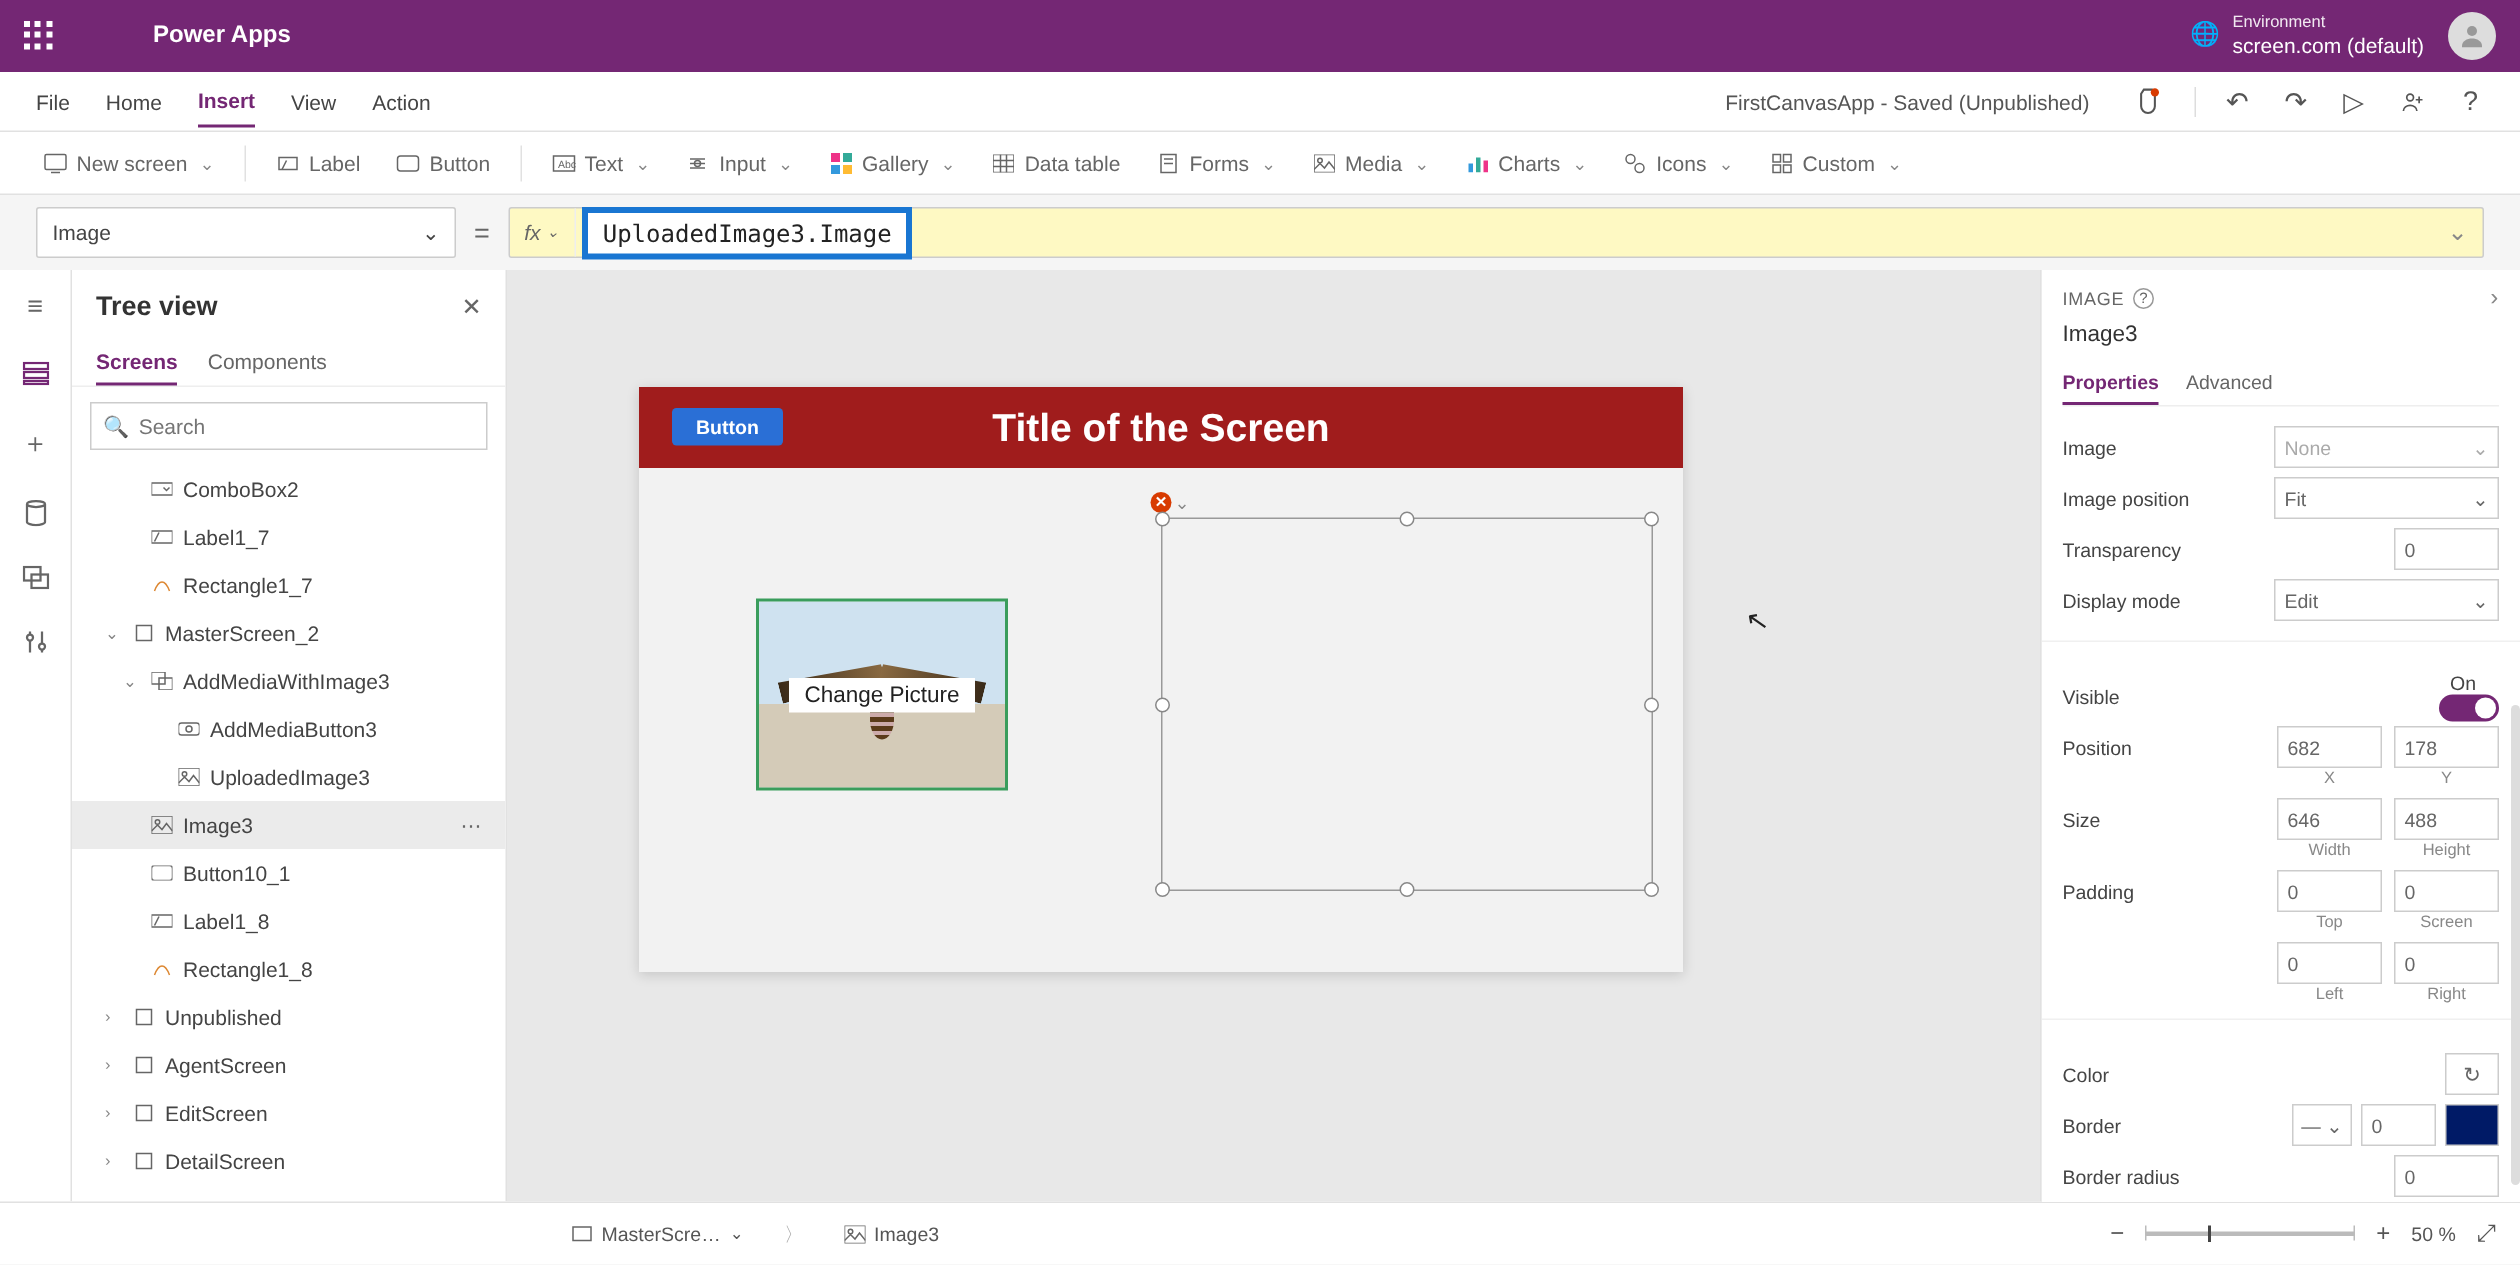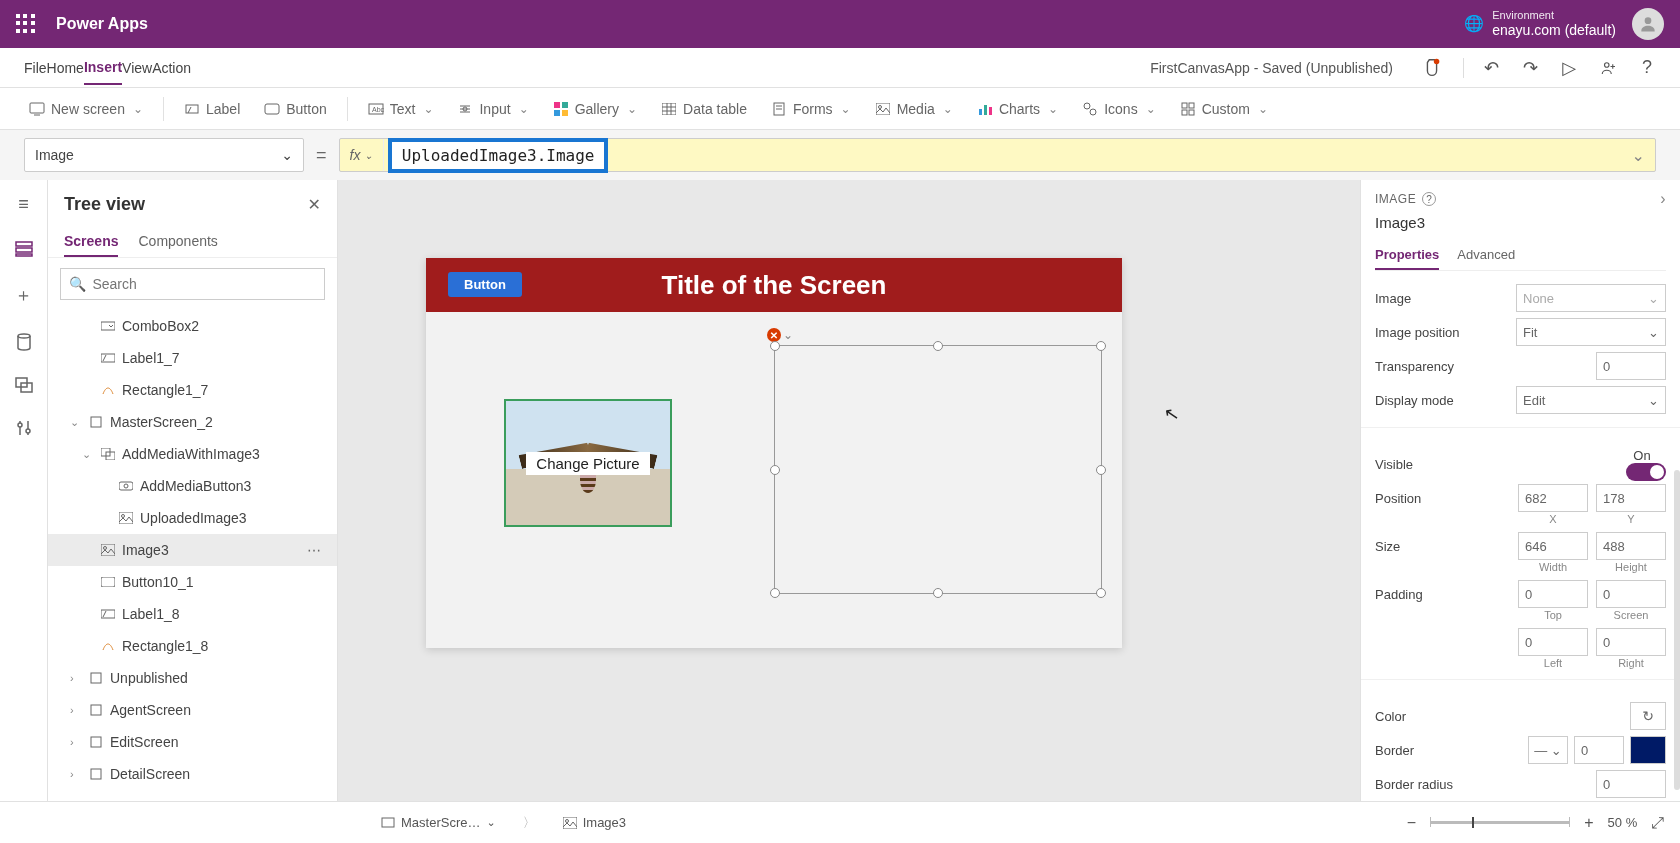--- a/index.html
+++ b/index.html
@@ -1,32 +1,32 @@
 <!DOCTYPE html>
 <html><head>
 <meta charset="utf-8">
 <style>
 * { box-sizing: border-box; margin: 0; padding: 0; font-family: "Segoe UI", Arial, sans-serif; }
 body { width: 1680px; height: 843px; overflow: hidden; background: #f5f5f5; position: relative; }
 
 
-.top-header { height: 48px; background: #742774; color: white; display: flex; align-items: center; padding: 0 16px; }
+.top-header { height: 48px; background: #742774; color: white; display: flex; align-items: center; padding: 0 16px; gap: 46px; }
 .waffle { width: 20px; height: 20px; display: grid; grid-template-columns: repeat(3,1fr); grid-template-rows: repeat(3,1fr); gap: 2px; margin-right: 20px; cursor: pointer; }
 .waffle span { background: white; width: 4px; height: 4px; }
 .app-title { font-size: 16px; font-weight: 600; }
 .top-right { margin-left: auto; display: flex; align-items: center; gap: 16px; }
 .env-block { text-align: left; font-size: 12px; line-height: 1.2; display:flex; align-items:center; gap:8px;}
 .env-text-col{display:flex;flex-direction:column;}
 .env-label { font-size: 11px; opacity: 0.9; }
 .env-name { font-size: 14px; }
 .globe-icon { font-size: 16px; }
 .avatar { width: 32px; height: 32px; border-radius: 50%; background: #ddd; display:flex;align-items:center;justify-content:center;color:#888;}
 
 
-.menu-bar { height: 40px; background: white; display: flex; align-items: center; padding: 0 24px; border-bottom: 1px solid #e1e1e1; }
+.menu-bar { height: 40px; background: white; display: flex; align-items: center; padding: 0 24px; gap: 24px; border-bottom: 1px solid #e1e1e1; }
 .menu-item { font-size: 14px; color: #444; cursor: pointer; padding: 8px 0; }
 .menu-item.active { color: #742774; border-bottom: 2px solid #742774; font-weight:600;}
 .menu-right { margin-left: auto; display: flex; align-items: center; gap: 16px; color: #666; }
 .menu-right .doc-title { font-size: 14px; color: #555; margin-right: 8px; }
 .menu-right .icon-btn { font-size: 18px; cursor: pointer; padding: 4px; color:#555; }
 .menu-divider{width:1px;height:20px;background:#ddd;}
 
 
 .ribbon { height: 42px; background: white; display: flex; align-items: center; padding: 0 21px; gap: 8px; border-bottom: 1px solid #e1e1e1; color: #666; font-size: 14px; }
 .ribbon-group { display: flex; align-items: center; gap: 6px; padding: 4px 8px; cursor: pointer; }
@@ -145,21 +145,21 @@
       <span></span>
       <span></span>
       <span></span>
   </div>
   <div class="app-title">Power Apps</div>
   <div class="top-right">
     <div class="env-block">
       <span class="globe-icon">🌐</span>
       <div class="env-text-col">
         <div class="env-label">Environment</div>
-        <div class="env-name">enayu.com (default)</div>
+        <div class="env-name">screen.com (default)</div>
       </div>
     </div>
     <div class="avatar">
       <svg width="20" height="20" viewBox="0 0 24 24" fill="#999">
           <circle cx="12" cy="8" r="4"></circle>
           <path d="M4 20c0-4 4-6 8-6s8 2 8 6v1H4z"></path>
         </svg>
     </div>
   </div>
 </div>

